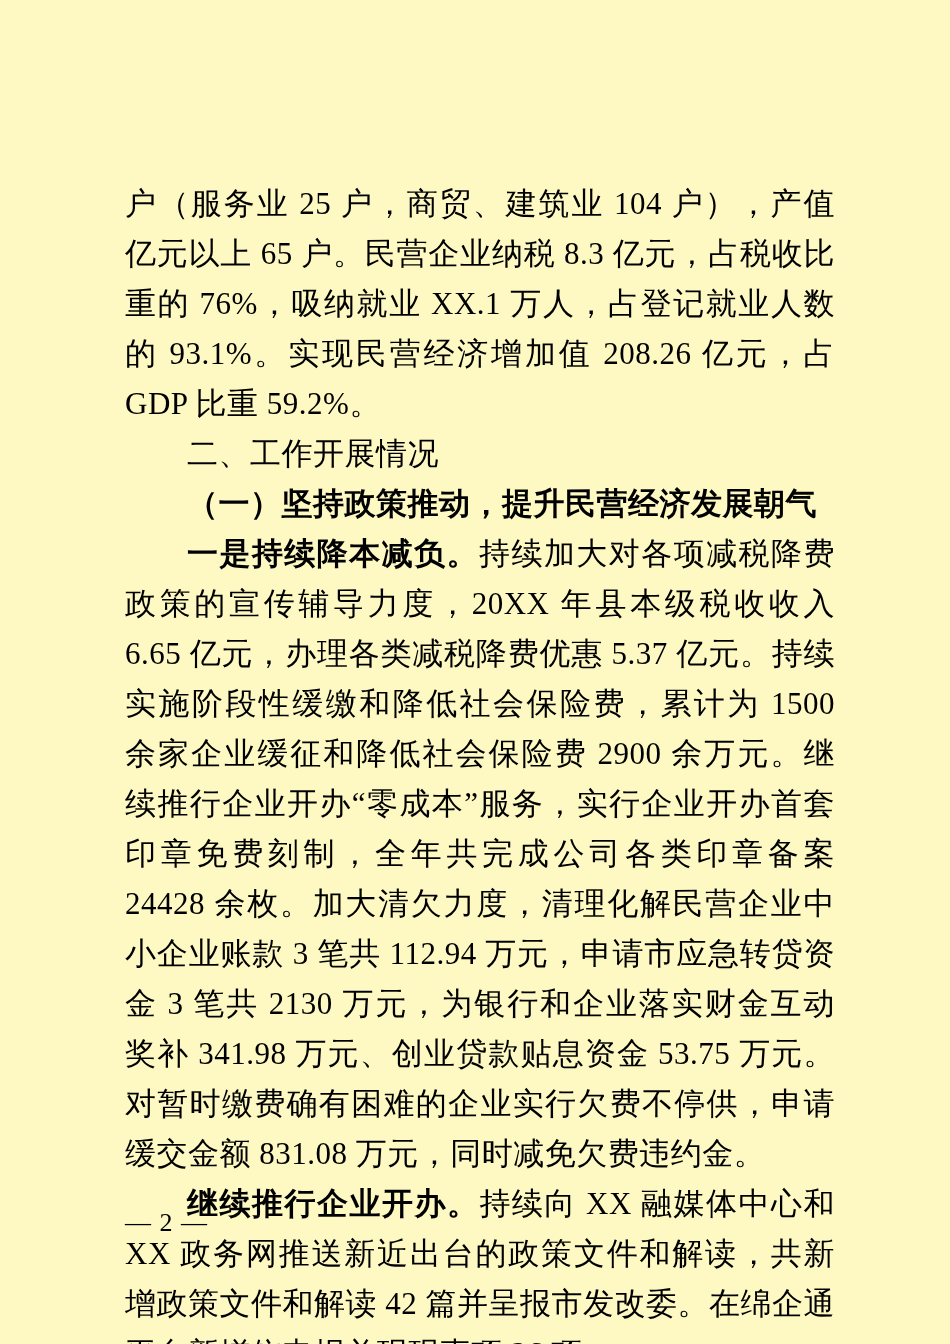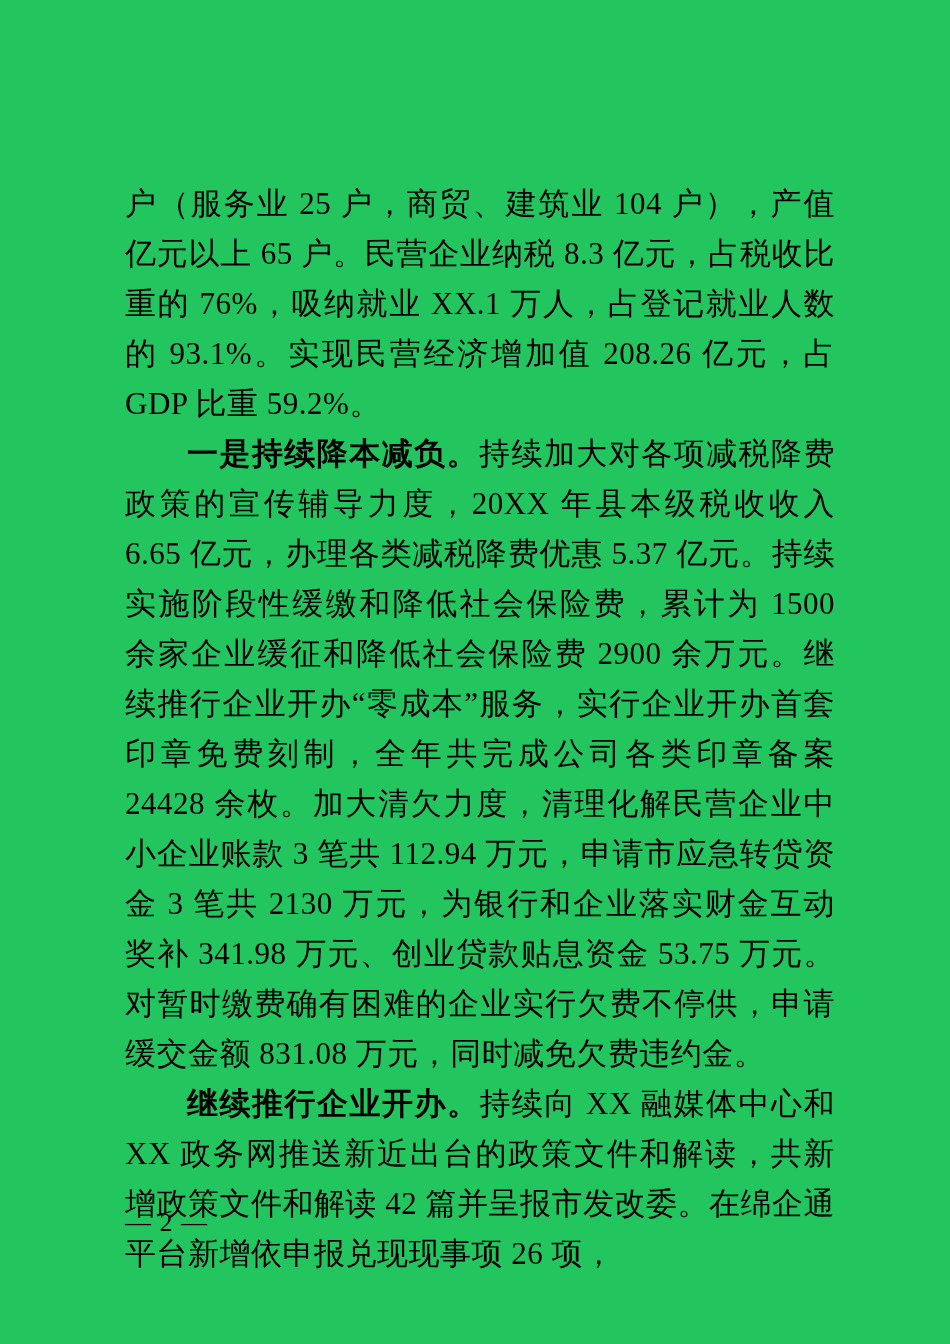--- a/index.html
+++ b/index.html
@@ -4,21 +4,21 @@
 <style>
   html, body {
     margin: 0;
     padding: 0;
     background: #ffffff;
   }
   .page {
     position: relative;
     width: 950px;
     height: 1344px;
-    background: #22c55e;
+    background: #fef9c3;
     color: #000000;
     font-family: "Liberation Serif", "DejaVu Serif", serif;
     overflow: hidden;
   }
   .text-block {
     position: absolute;
     left: 125px;
     top: 179px;
     width: 710px;
     font-size: 31px;
@@ -57,17 +57,19 @@
     font-family: "Liberation Serif", "DejaVu Serif", serif;
     color: #000000;
   }
 </style>
 </head>
 <body>
 
 <div class="page">
   <div class="text-block" id="doc-body">
       <p class="para body continued-paragraph"><span class="seg">户（服务业 25 户，商贸、建筑业 104 户），产值亿元以上 65 户。民营企业纳税 8.3 亿元，占税收比重的 76%，吸纳就业 XX.1 万人，占登记就业人数的 93.1%。实现民营经济增加值 208.26 亿元，占 GDP 比重 59.2%。</span></p>
+      <p class="para heading1 indent section-heading"><span class="seg">二、工作开展情况</span></p>
+      <p class="para heading2 indent subsection-heading"><span class="seg seg-bold">（一）坚持政策推动，提升民营经济发展朝气</span></p>
       <p class="para body indent body-paragraph-1"><span class="seg seg-bold">一是持续降本减负。</span><span class="seg">持续加大对各项减税降费政策的宣传辅导力度，20XX 年县本级税收收入 6.65 亿元，办理各类减税降费优惠 5.37 亿元。持续实施阶段性缓缴和降低社会保险费，累计为 1500 余家企业缓征和降低社会保险费 2900 余万元。继续推行企业开办“零成本”服务，实行企业开办首套印章免费刻制，全年共完成公司各类印章备案 24428 余枚。加大清欠力度，清理化解民营企业中小企业账款 3 笔共 112.94 万元，申请市应急转贷资金 3 笔共 2130 万元，为银行和企业落实财金互动奖补 341.98 万元、创业贷款贴息资金 53.75 万元。对暂时缴费确有困难的企业实行欠费不停供，申请缓交金额 831.08 万元，同时减免欠费违约金。</span></p>
       <p class="para body indent body-paragraph-2"><span class="seg seg-bold">继续推行企业开办。</span><span class="seg">持续向 XX 融媒体中心和 XX 政务网推送新近出台的政策文件和解读，共新增政策文件和解读 42 篇并呈报市发改委。在绵企通平台新增依申报兑现现事项 26 项，</span></p>
     </div>
   <div class="page-number">— 2 —</div>
 </div>
 
 </body></html>

